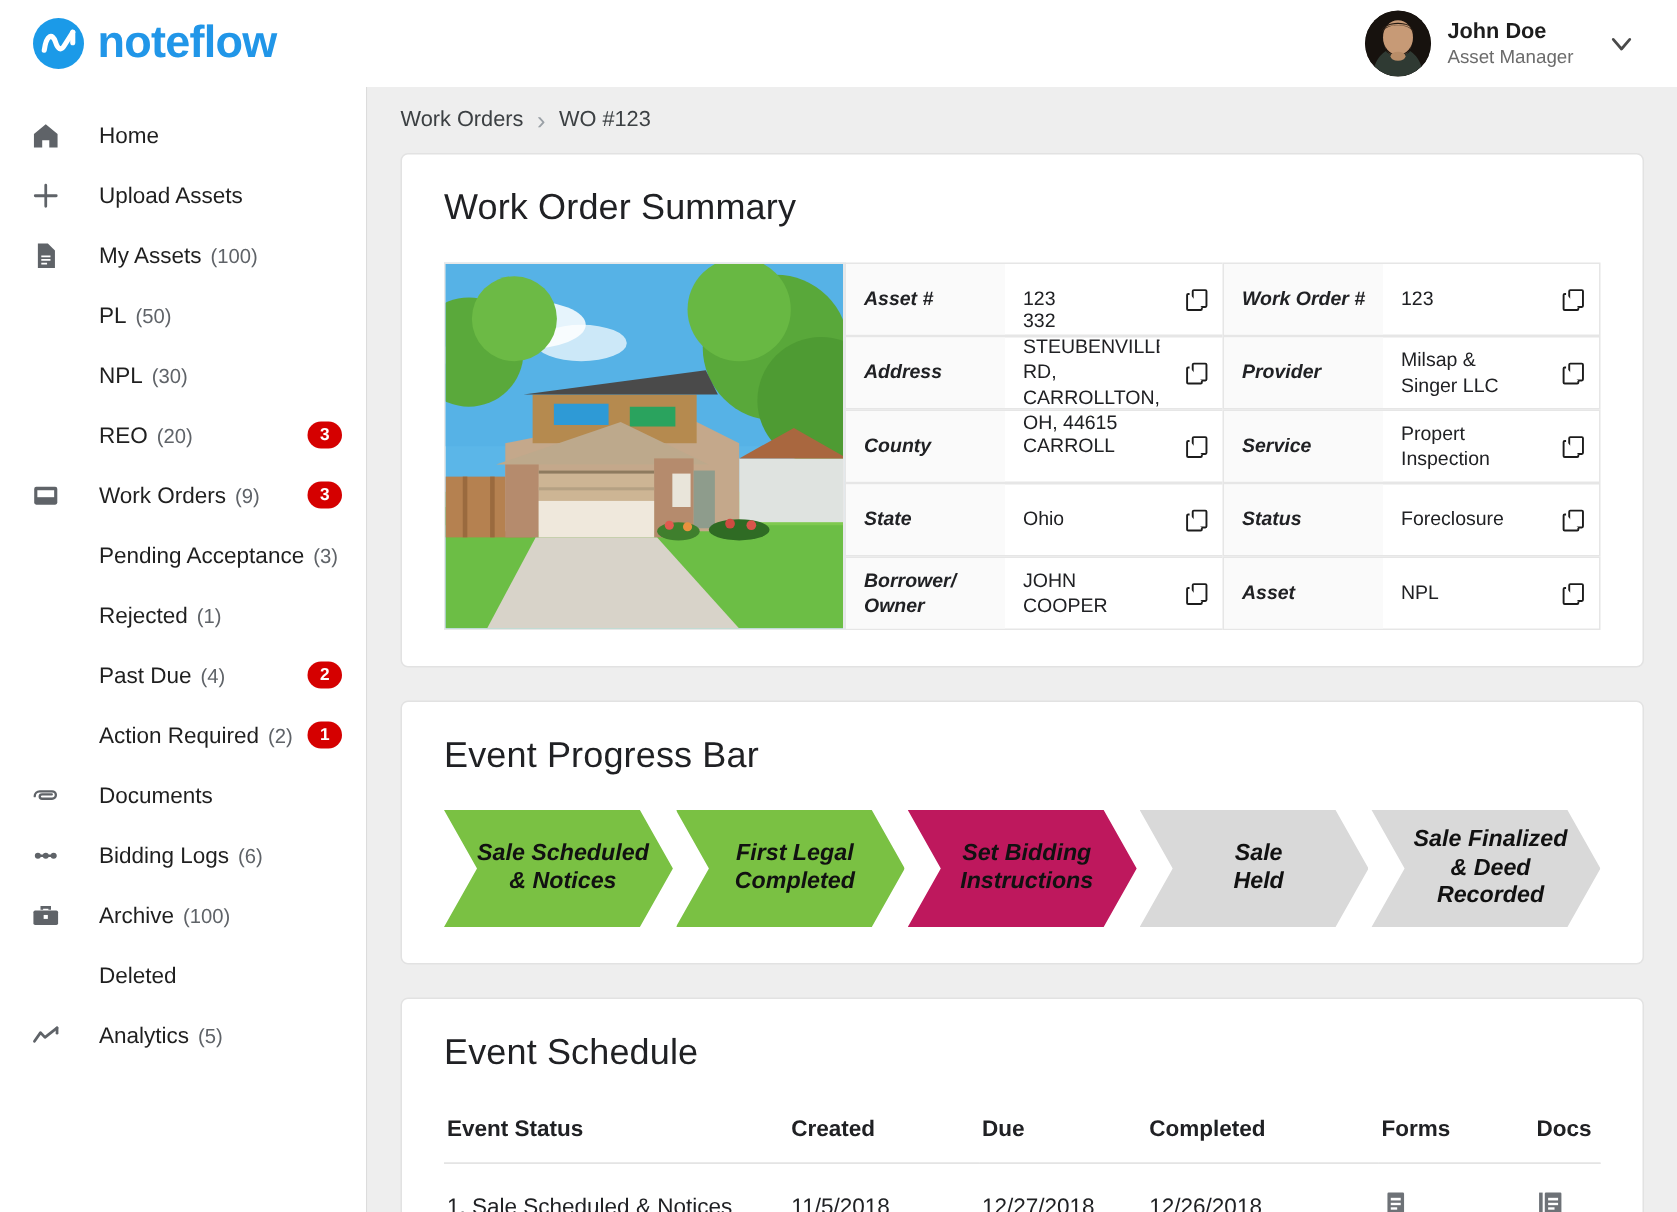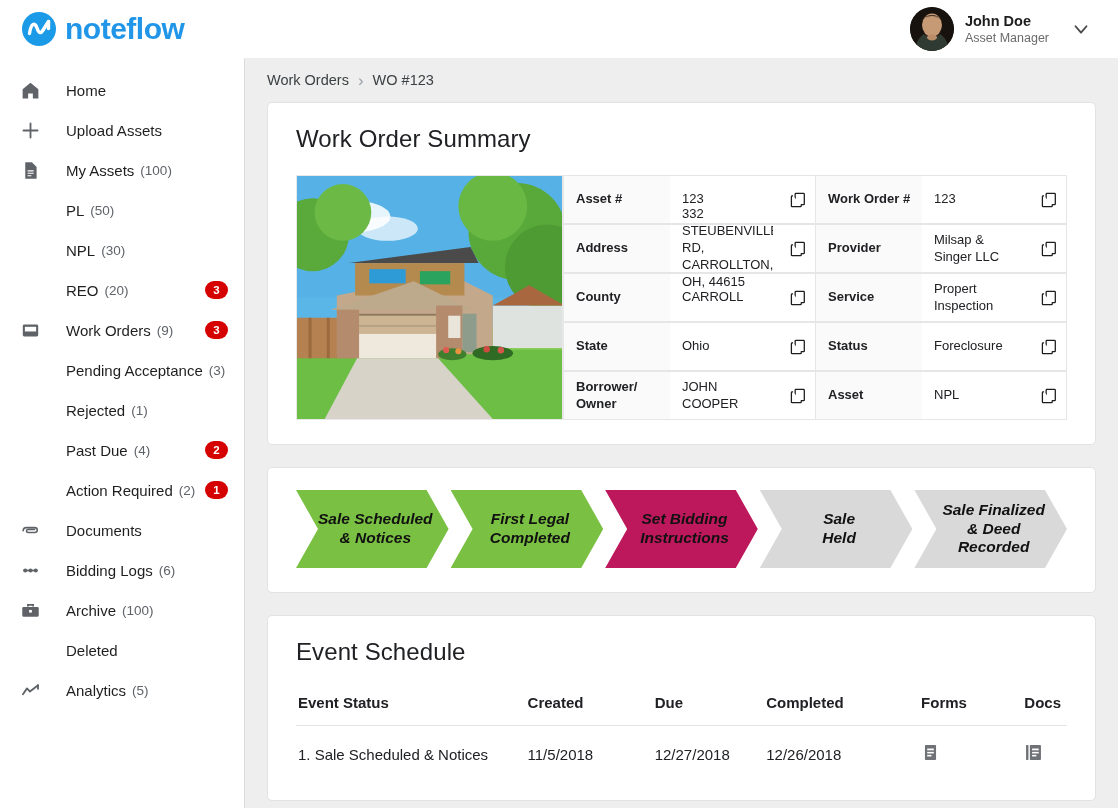--- a/index.html
+++ b/index.html
@@ -128,20 +128,21 @@
   .kv-table:first-child .kv-row { border-top: 1px solid #e6e6e6; }
   .kv-table:last-child .kv-row { border-top: 1px solid #e6e6e6; border-right: 1px solid #e6e6e6; }
   .kv-row:last-child { border-bottom: 1px solid #e6e6e6; }
   .kv-key {
     width: 106px; flex: 0 0 106px;
     background: #fafafa;
     font-size: 13px; font-weight: bold; color: #202124;
     display: flex; align-items: center;
     padding: 4px 10px 4px 12px;
     line-height: 1.25;
+    font-style: italic;
   }
   .kv-val {
     flex: 1 1 auto; min-width: 0;
     display: flex; align-items: center; justify-content: space-between;
     padding: 4px 8px 4px 12px; gap: 16px;
     font-size: 13px; color: #202124; line-height: 1.3;
   }
   .kv-val .txt { overflow: hidden; }
   .copy-icon { flex: 0 0 18px; width: 18px; height: 18px; color: #1c1c1c; cursor: pointer; }
   .copy-icon svg { display: block; }
@@ -544,20 +545,21 @@
                         </svg>
                       </span>
                     </div>
                   </div>
                 </div>
             </div>
           </div>
         </section>
 
         <section class="card">
+          <h2 class="card-title">Event Progress Bar</h2>
           <div class="prog" id="prog-bar">
               <div class="chev green">
                 <span><span>Sale Scheduled</span><br><span>&amp; Notices</span></span>
               </div>
               <div class="chev green">
                 <span><span>First Legal</span><br><span>Completed</span></span>
               </div>
               <div class="chev orange">
                 <span><span>Set Bidding</span><br><span>Instructions</span></span>
               </div>

